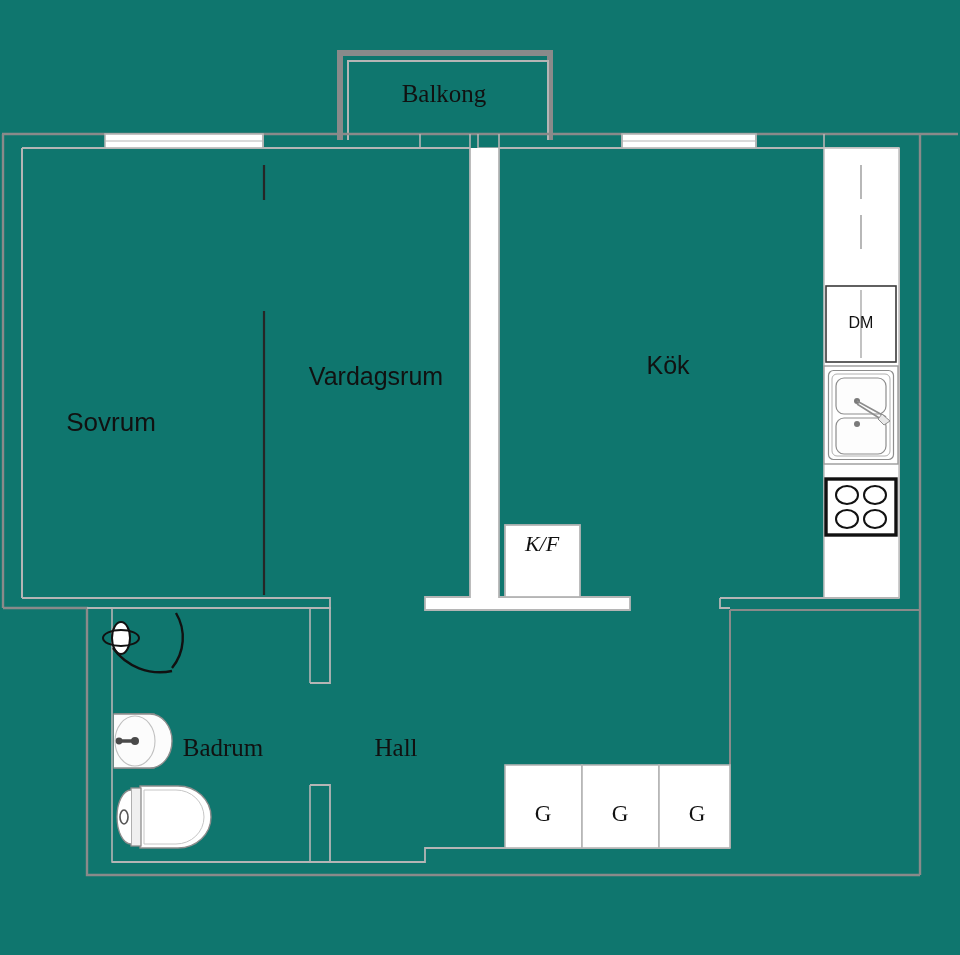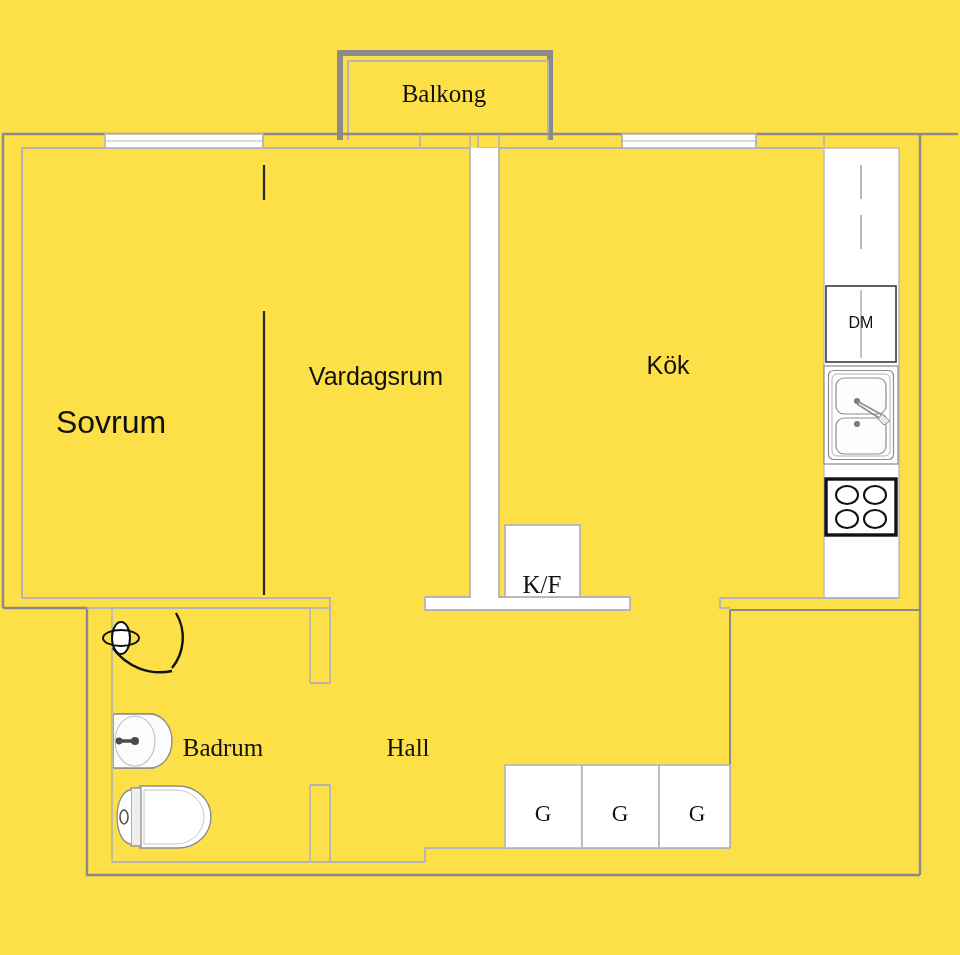--- a/index.html
+++ b/index.html
@@ -1,18 +1,18 @@
 <!DOCTYPE html>
 <html><head>
 <meta charset="utf-8">
 <style>
   html,body{margin:0;padding:0;background:#ffffff;}
   body{width:960px;height:955px;overflow:hidden;
        font-family:"Liberation Sans",sans-serif;}
-  #plan{position:relative;width:960px;height:955px;background:#fde047;}
+  #plan{position:relative;width:960px;height:955px;background:#0f766e;}
   svg{display:block;}
   .lbl{position:absolute;white-space:nowrap;color:#111;line-height:1;}
   .lbl-serif{font-family:"Liberation Serif",serif;}
   .lbl-sans{font-family:"Liberation Sans",sans-serif;}
 </style>
 </head>
 <body>
 
 <div id="plan">
 
@@ -149,33 +149,33 @@
         <rect x="131" y="788" width="10" height="58" fill="#efefef" stroke="#8d8d8d" stroke-width="1.3"></rect>
         <path d="M 131 790 A 14 27 0 0 0 131 844" fill="#ffffff" stroke="#8d8d8d" stroke-width="1.3"></path>
         <ellipse cx="124" cy="817" rx="4" ry="7" fill="#ffffff" stroke="#555555" stroke-width="1.6"></ellipse>
       </g>
     </g>
 
   </svg>
 
   <div class="lbl lbl-serif" style="left:444px;top:93px;font-size:25px;transform:translate(-50%,-50%);">Balkong</div>
 
-  <div class="lbl lbl-sans" style="left:111px;top:422px;font-size:32px;transform:translate(-50%,-50%);">Sovrum</div>
+  <div class="lbl lbl-sans" style="left:111px;top:422px;font-size:26px;transform:translate(-50%,-50%);">Sovrum</div>
 
   <div class="lbl lbl-sans" style="left:376px;top:376px;font-size:25px;transform:translate(-50%,-50%);">Vardagsrum</div>
 
   <div class="lbl lbl-sans" style="left:668px;top:365px;font-size:25px;transform:translate(-50%,-50%);text-align:right;">Kök</div>
 
   <div class="lbl lbl-serif" style="left:223px;top:747px;font-size:25px;transform:translate(-50%,-50%);text-align:right;">Badrum</div>
 
-  <div class="lbl lbl-serif" style="left:408px;top:747px;font-size:25px;transform:translate(-50%,-50%);">Hall</div>
+  <div class="lbl lbl-serif" style="left:396px;top:747px;font-size:25px;transform:translate(-50%,-50%);">Hall</div>
 
   <div class="lbl lbl-sans" style="left:861px;top:323px;font-size:16px;transform:translate(-50%,-50%);">DM</div>
 
-  <div class="lbl lbl-serif" style="left:542px;top:584px;font-size:25px;transform:translate(-50%,-50%);">K/F</div>
+  <div class="lbl lbl-serif" style="left:542px;top:544px;font-size:22px;transform:translate(-50%,-50%);font-style:italic;">K/F</div>
 
   <div class="lbl lbl-serif" style="left:543px;top:813px;font-size:23px;transform:translate(-50%,-50%);">G</div>
 
   <div class="lbl lbl-serif" style="left:620px;top:813px;font-size:23px;transform:translate(-50%,-50%);">G</div>
 
   <div class="lbl lbl-serif" style="left:697px;top:813px;font-size:23px;transform:translate(-50%,-50%);">G</div>
 
 </div>
 
 </body></html>

